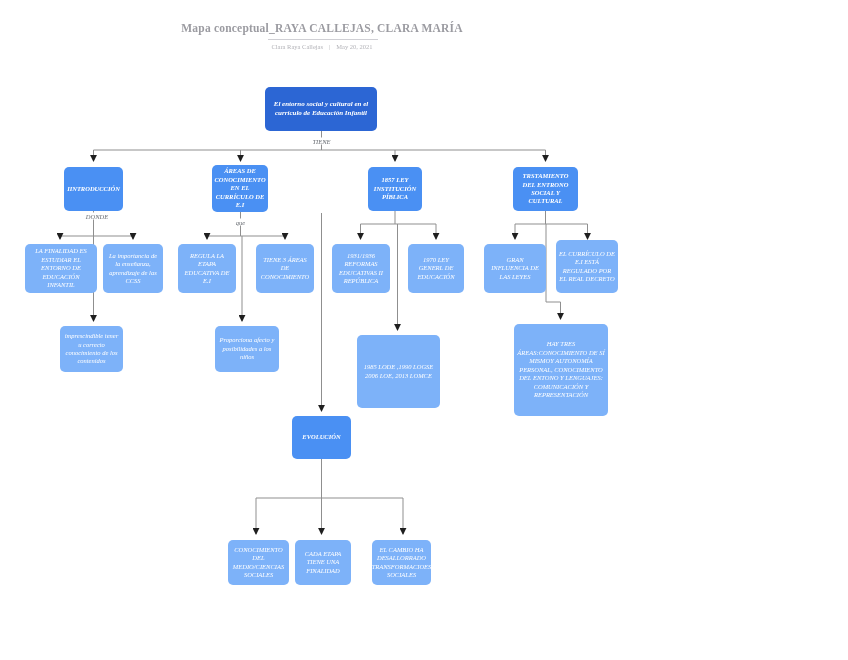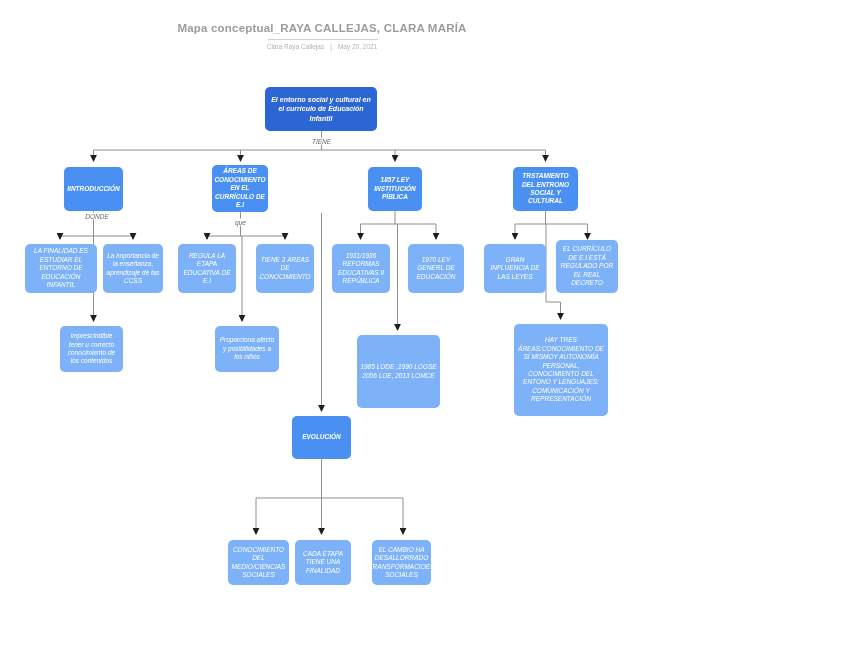--- a/index.html
+++ b/index.html
@@ -1,20 +1,20 @@
 <!DOCTYPE html>
 <html><head>
 <meta charset="utf-8">
 <style>
   html,body{margin:0;padding:0;background:#ffffff;}
   #canvas{
     position:relative;
     width:848px;height:660px;
     background:#ffffff;
-    font-family:Liberation Sans, sans-serif;
+    font-family:Liberation Serif, serif;
     overflow:hidden;
   }
   #title{
     position:absolute;left:322px;top:22px;transform:translateX(-50%);
     font-size:11.5px;font-weight:bold;color:#9b9ba1;letter-spacing:.2px;
     white-space:nowrap;
   }
   #title-divider{
     position:absolute;left:268px;top:39px;width:110px;height:1px;background:#cfcfd4;
   }

